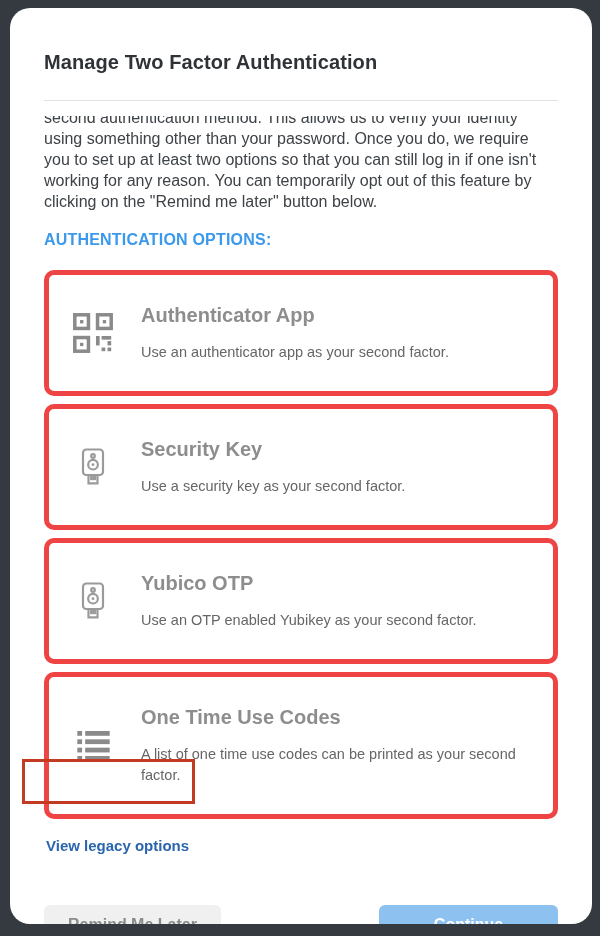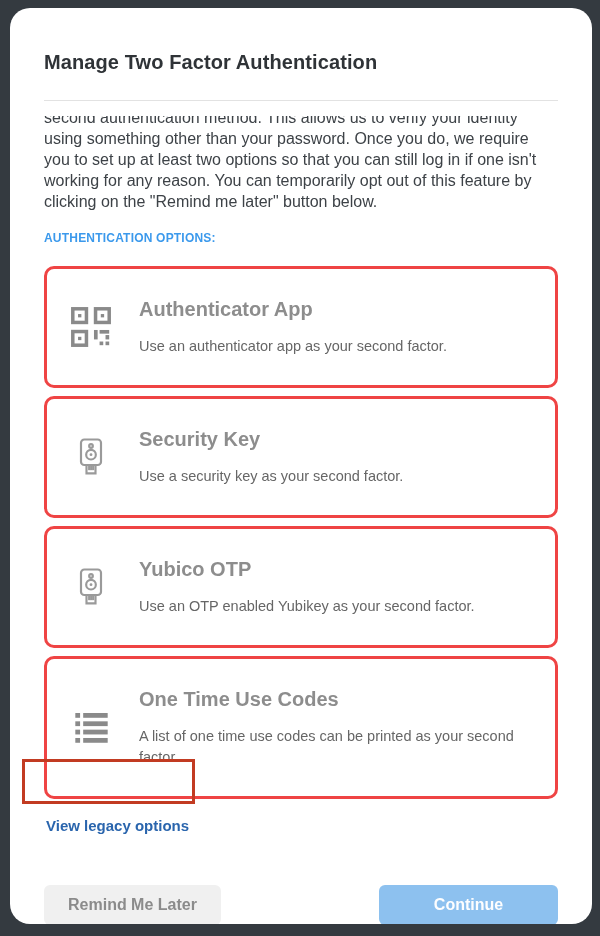--- a/index.html
+++ b/index.html
@@ -41,34 +41,34 @@
   }
   .body-clip p {
     margin-top: -9px;
     font-size: 16px;
     line-height: 21px;
     color: #3d4247;
   }
 
   .section-label {
     margin-top: 19px;
-    font-size: 12px;
+    font-size: 16px;
     font-weight: 700;
     letter-spacing: 0.2px;
     color: #3b99ec;
   }
 
   .cards {
     margin-top: 21px;
     display: flex;
     flex-direction: column;
     gap: 8px;
   }
   .card {
-    border: 3px solid #ef4444;
+    border: 5px solid #ef4444;
     border-radius: 10px;
     padding: 28px 20px;
     display: flex;
     background: #ffffff;
     cursor: pointer;
   }
   .card-icon {
     width: 48px;
     min-width: 48px;
     margin-right: 24px;

